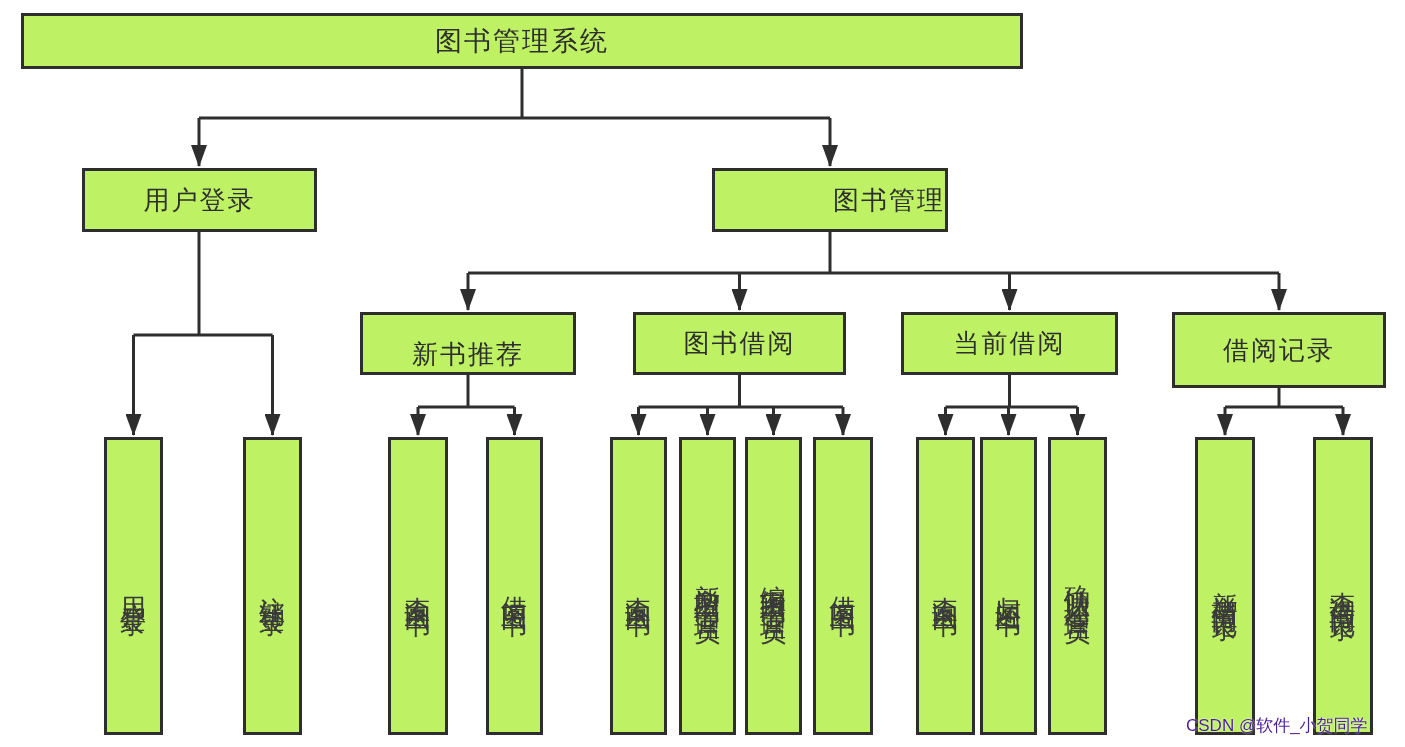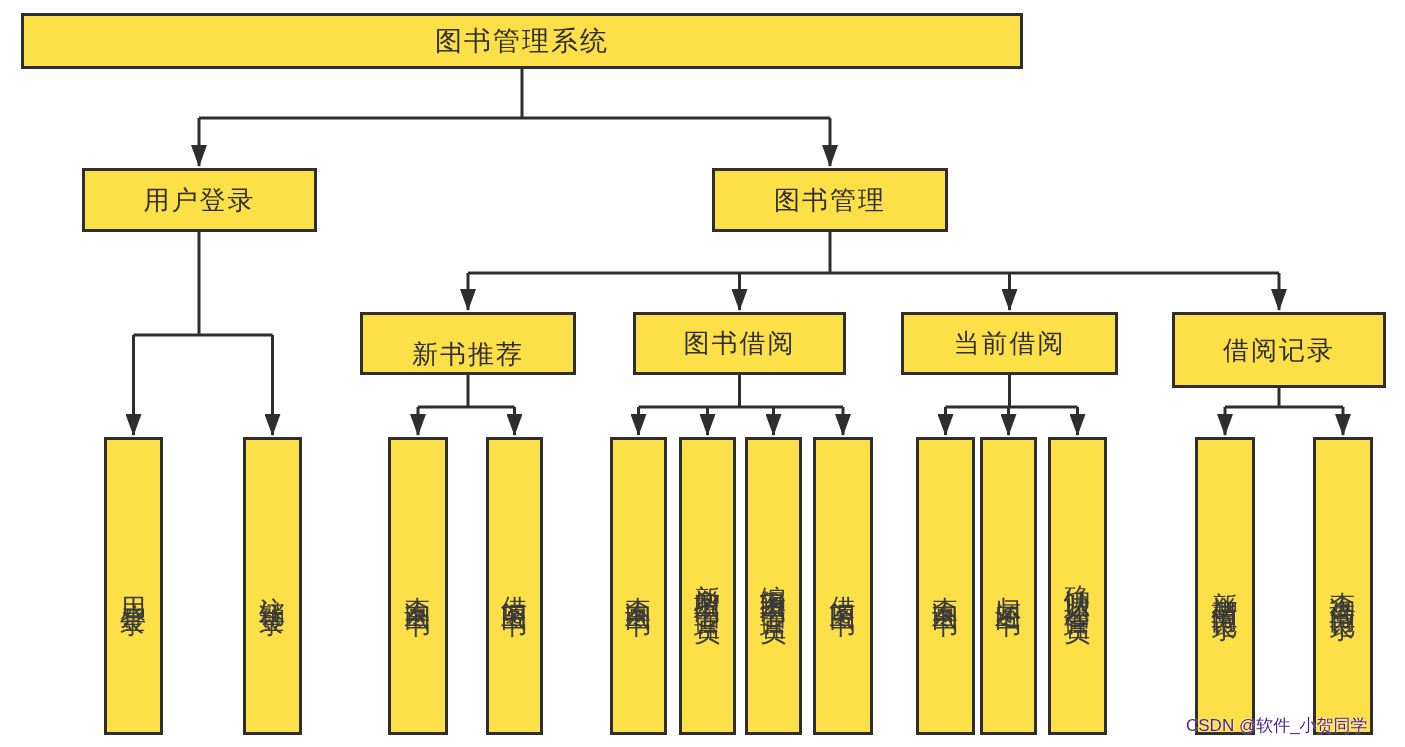--- a/index.html
+++ b/index.html
@@ -13,21 +13,21 @@
   }
   .stage svg.wires {
     position: absolute;
     left: 0; top: 0;
     z-index: 1;
   }
   .box {
     position: absolute;
     box-sizing: border-box;
     border: 3px solid #2e2e2e;
-    background: #fde047;
+    background: #bef264;
     display: flex;
     align-items: center;
     justify-content: center;
     z-index: 2;
     color: #2e2e2e;
   }
   .hlabel {
     font-size: 26px;
     letter-spacing: 2px;
     white-space: nowrap;
@@ -104,21 +104,21 @@
     </g>
   </svg>
 
   <div class="box root" style="left:21px; top:13px; width:1002px; height:56px;">
     <span class="hlabel">图书管理系统</span>
   </div>
 
   <div class="box" style="left:82px; top:168px; width:235px; height:64px;">
     <span class="hlabel">用户登录</span>
   </div>
-  <div class="box" style="left:712px; top:168px; width:236px; height:64px;">
+  <div class="box" style="left:712px; top:168px; width:236px; height:64px;justify-content:flex-end;">
     <span class="hlabel">图书管理</span>
   </div>
 
   <div class="box" style="left:360px; top:312px; width:216px; height:63px;align-items:flex-end;">
     <span class="hlabel">新书推荐</span>
   </div>
   <div class="box" style="left:901px; top:312px; width:217px; height:63px;">
     <span class="hlabel">当前借阅</span>
   </div>
   <div class="box" style="left:633px; top:312px; width:213px; height:63px;">

